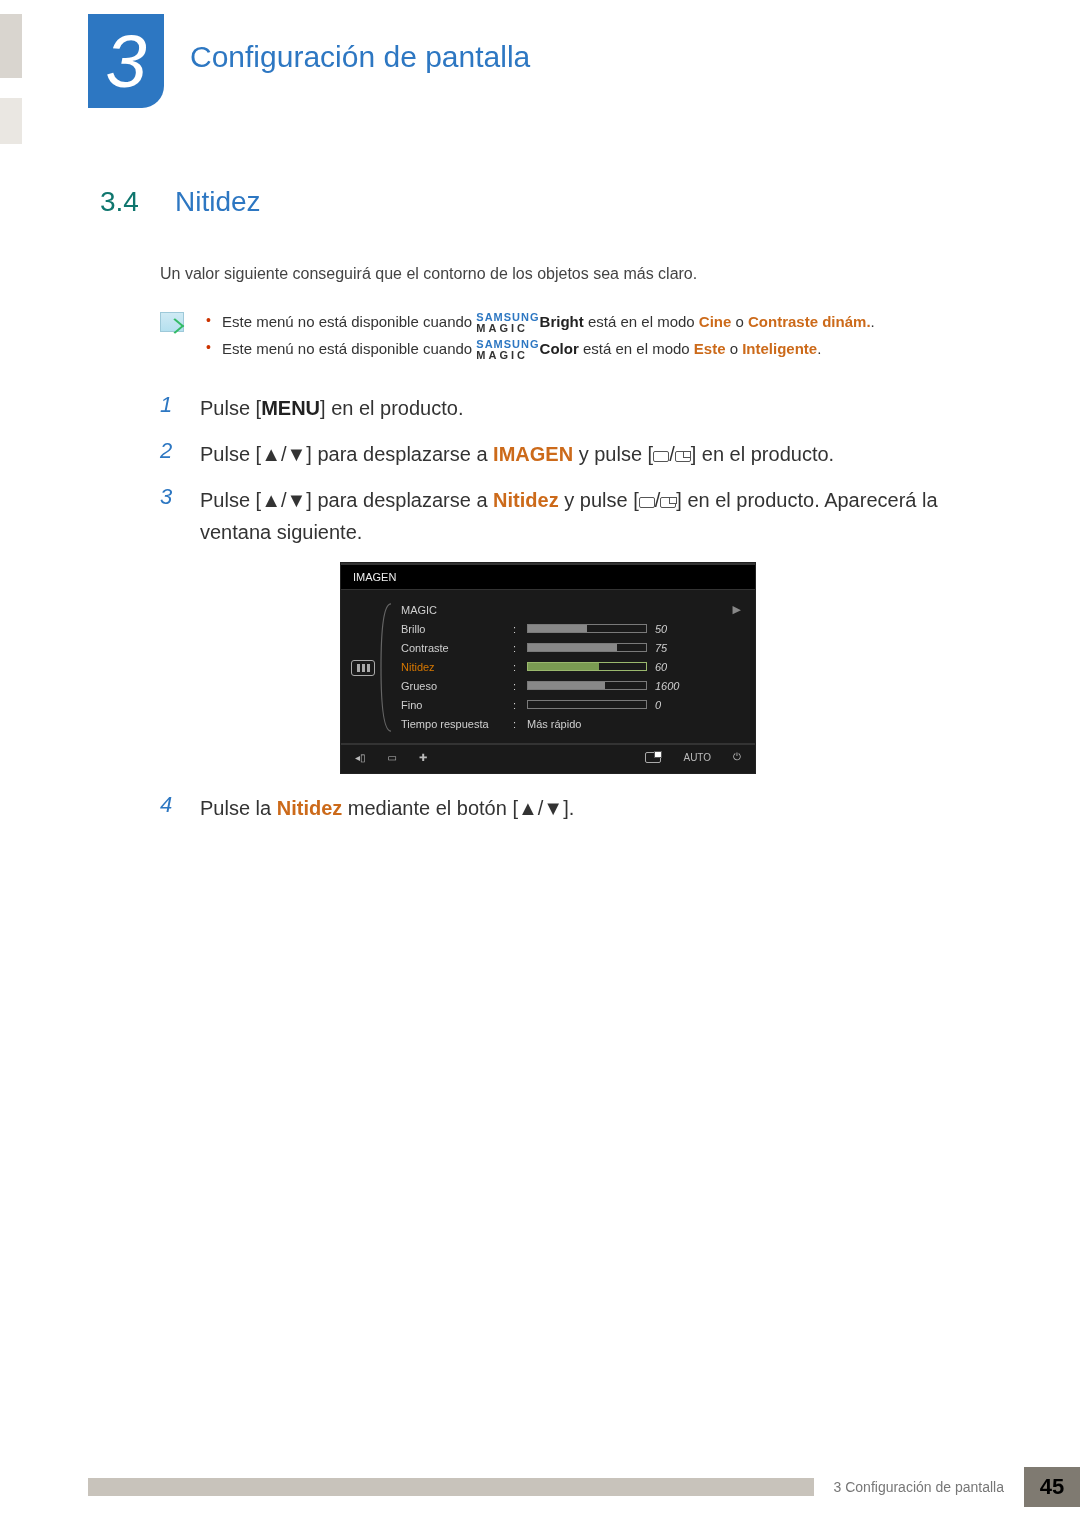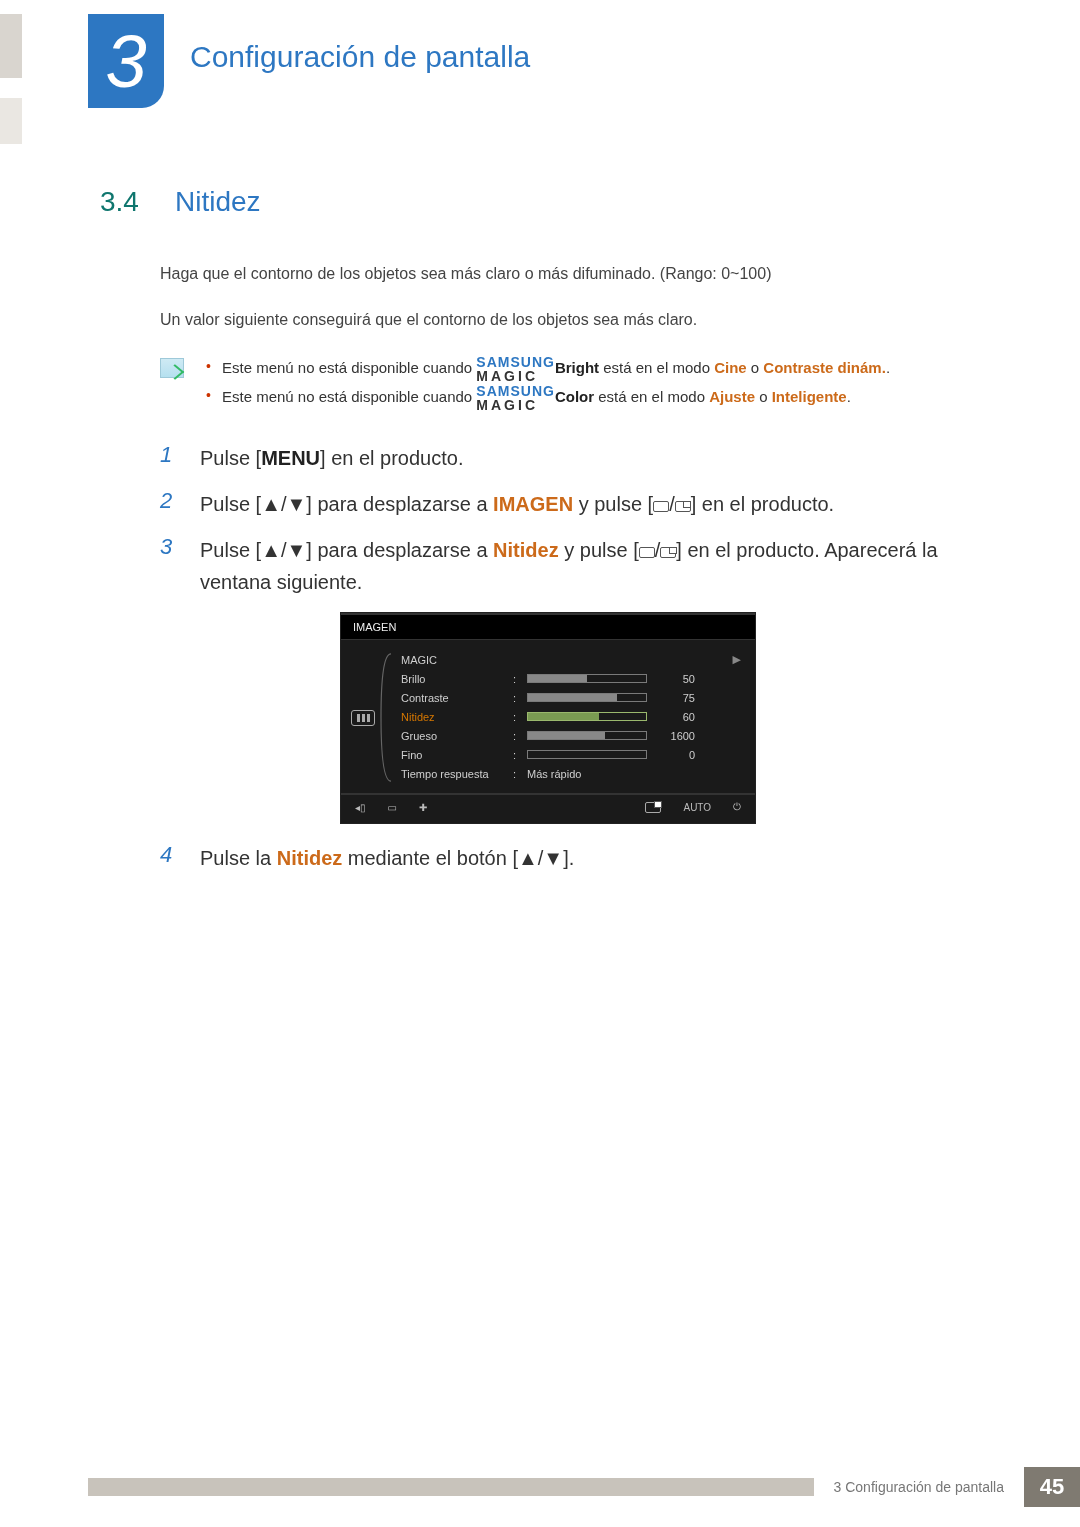--- a/index.html
+++ b/index.html
@@ -52,21 +52,21 @@
   .note-block { margin-left: 60px; display: flex; gap: 18px; margin-bottom: 30px; }
   .note-icon {
     width: 24px; height: 20px; background: linear-gradient(180deg,#cfeaf4,#b5e0ef);
     border: 1px solid #9ec9d9; position: relative; flex-shrink: 0; margin-top: 4px;
   }
   .note-icon::after { content:""; position:absolute; right:2px; bottom:-1px; width:10px; height:10px;
     border-right:2px solid #3b6; border-bottom:2px solid #3b6; transform: rotate(-40deg) skewX(10deg);}
   .note-list { list-style: none; }
   .note-list li { position: relative; padding-left: 20px; font-size: 15px; color: #333; line-height: 1.8; }
   .note-list li::before { content:"•"; position:absolute; left:4px; color:#cc3300; font-size: 14px; }
-  .magic { font-size: 14px; font-weight: 700; letter-spacing: 1px; }
+  .magic { font-size: 11px; font-weight: 700; letter-spacing: 1px; }
   .magic-top { color:#2d77c2; }
   .magic-bot { letter-spacing: 3px; }
   .bold { font-weight: 700; color:#222; }
   .hl { color: #cc6a1a; font-weight: 700; }
 
   .h341 { margin-left: 60px; color:#2d77c2; font-size: 18px; font-weight: 600; margin-bottom: 24px; }
 
   .steps { margin-left: 60px; list-style: none; }
   .steps li { display: flex; gap: 18px; margin-bottom: 14px; }
   .steps .sn { color:#2d77c2; font-size: 22px; font-style: italic; font-weight: 500; width: 22px; }
@@ -92,32 +92,32 @@
   .osd-bracket { position:absolute; left:38px; top:12px; bottom:10px; width:14px;}
   .osd-bracket svg { width:100%; height:100%; }
   .osd-rows { flex:1; padding-left: 12px;}
   .osd-row { display:flex; align-items:center; height: 19px; gap: 8px;}
   .osd-row .lbl { width: 104px; color:#cfcfcf; font-size: 11px;}
   .osd-row.active .lbl { color:#d67700; }
   .osd-row .colon { width: 6px; color:#cfcfcf;}
   .osd-row .bar { width: 120px; height: 9px; border:1px solid #7a7a7a; position:relative;}
   .osd-row .bar .fill{ position:absolute; top:0; bottom:0; left:0; background:#888;}
   .osd-row.active .bar .fill{ background:#7a9a52;}
-  .osd-row .val { width: 40px; text-align:right;}
+  .osd-row .val { width: 40px; text-align:left;font-style:italic;}
   .osd-row.active .bar{ border-color:#9ab86d;}
   .osd-row .chev { margin-left:auto; color:#888; font-size:11px;}
   .osd-row .txt { }
   .osd-foot { border-top:2px solid #333; padding:6px 14px 10px; display:flex; align-items:center; gap:22px; color:#bbb; font-size:10px; position:relative;}
   .osd-foot .right{ margin-left:auto; display:flex; gap:22px; align-items:center;}
 
   
   .footer { position:absolute; bottom:20px; left:88px; right:0; display:flex; align-items:center; gap:10px;}
   .footer-bar { height:18px; background:#c8c3bb; flex:1;}
   .footer-label { color:#777; font-size:14px; padding: 0 10px;}
-  .page-badge { background:#7f7a71; color:#ffffff; width:56px; height:40px; display:flex; align-items:center; justify-content:center; font-size:22px; font-weight:600;}
+  .page-badge { background:#7f7a71; color:#000000; width:56px; height:40px; display:flex; align-items:center; justify-content:center; font-size:22px; font-weight:600;}
   .left-strip { position:absolute; left:0; top:14px; width:22px; height:64px; background:#d9d5cf;}
   .left-strip2 { position:absolute; left:0; top:98px; width:22px; height:46px; background:#eae7e2;}
 </style>
 </head>
 <body>
 
 <div class="left-strip"></div>
 <div class="left-strip2"></div>
 
 <div class="chapter-tab">
@@ -125,21 +125,20 @@
 </div>
 <div class="chapter-title">Configuración de pantalla</div>
 
 <div class="content">
 
   <div class="h34">
     <span class="num">3.4</span>
     <span class="title">Nitidez</span>
   </div>
 
-  <p class="para">Haga que el contorno de los objetos sea más claro o más difuminado. (Rango: 0~100)</p>
   <p class="para">Un valor siguiente conseguirá que el contorno de los objetos sea más claro.</p>
 
   <div class="note-block">
     <div class="note-icon"></div>
     <ul class="note-list">
       <li>
         <span>Este menú no está disponible cuando </span>
         <span style="display:inline-block; vertical-align:middle; line-height:1;">
           <span class="magic magic-top" style="display:block;">SAMSUNG</span>
           <span class="magic magic-bot" style="display:block;">MAGIC</span>
@@ -149,21 +148,21 @@
         <span> o </span>
         <span class="hl">Contraste dinám.</span><span>.</span>
       </li>
       <li>
         <span>Este menú no está disponible cuando </span>
         <span style="display:inline-block; vertical-align:middle; line-height:1;">
           <span class="magic magic-top" style="display:block;">SAMSUNG</span>
           <span class="magic magic-bot" style="display:block;">MAGIC</span>
         </span><span class="bold">Color</span>
         <span> está en el modo </span>
-        <span class="hl">Ajuste</span>
+        <span class="hl">Este</span>
         <span> o </span>
         <span class="hl">Inteligente</span><span>.</span>
       </li>
     </ul>
   </div>
 
 
   <ol class="steps">
     <li>
       <span class="sn">1</span>

